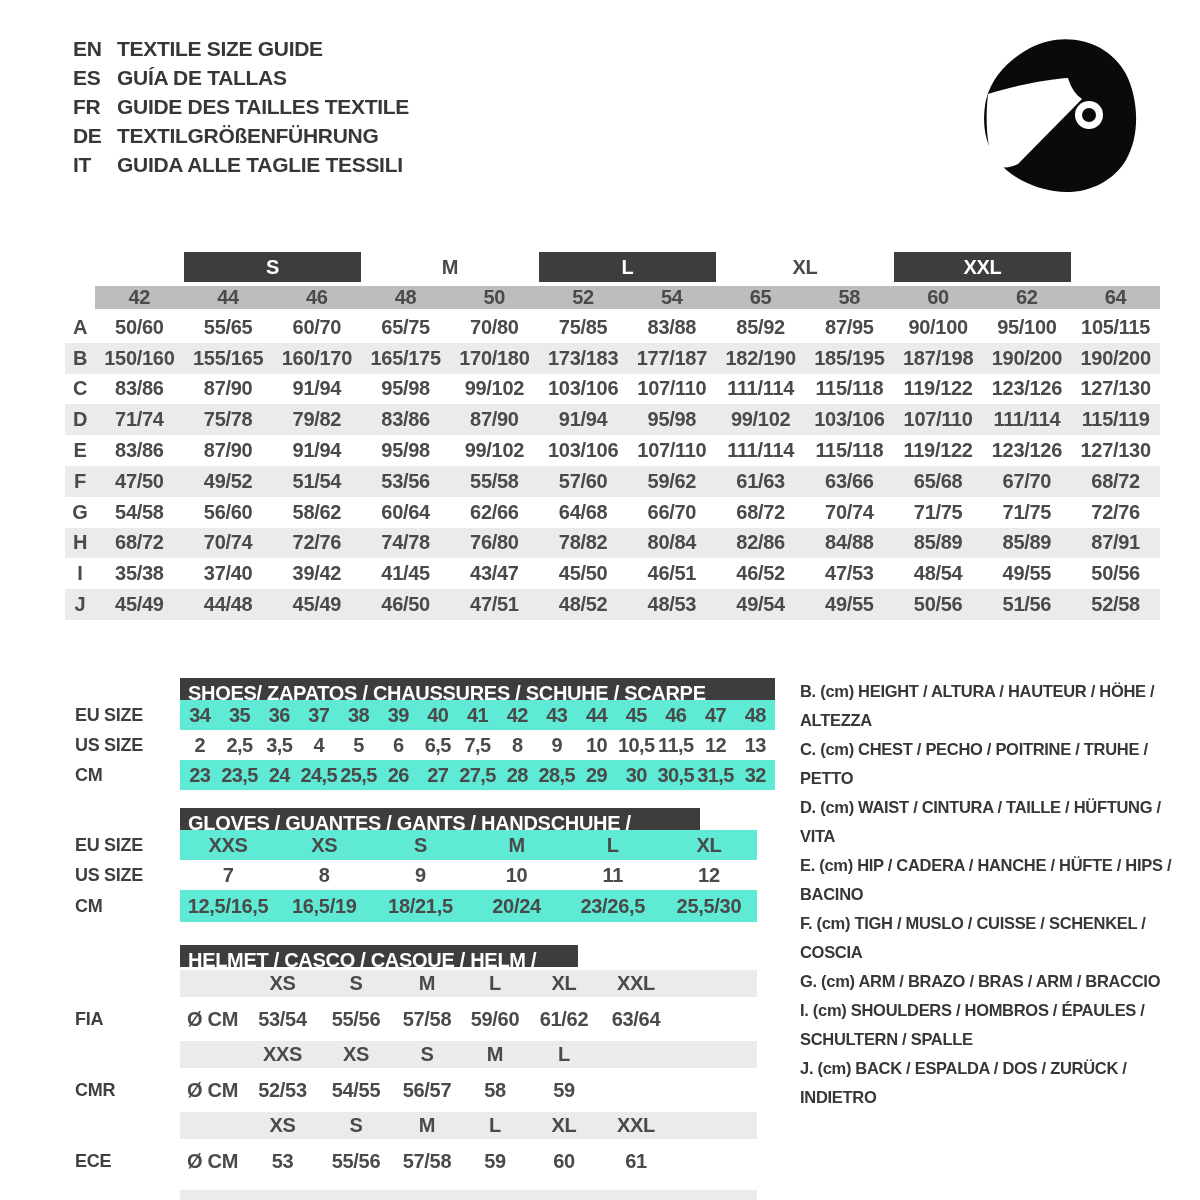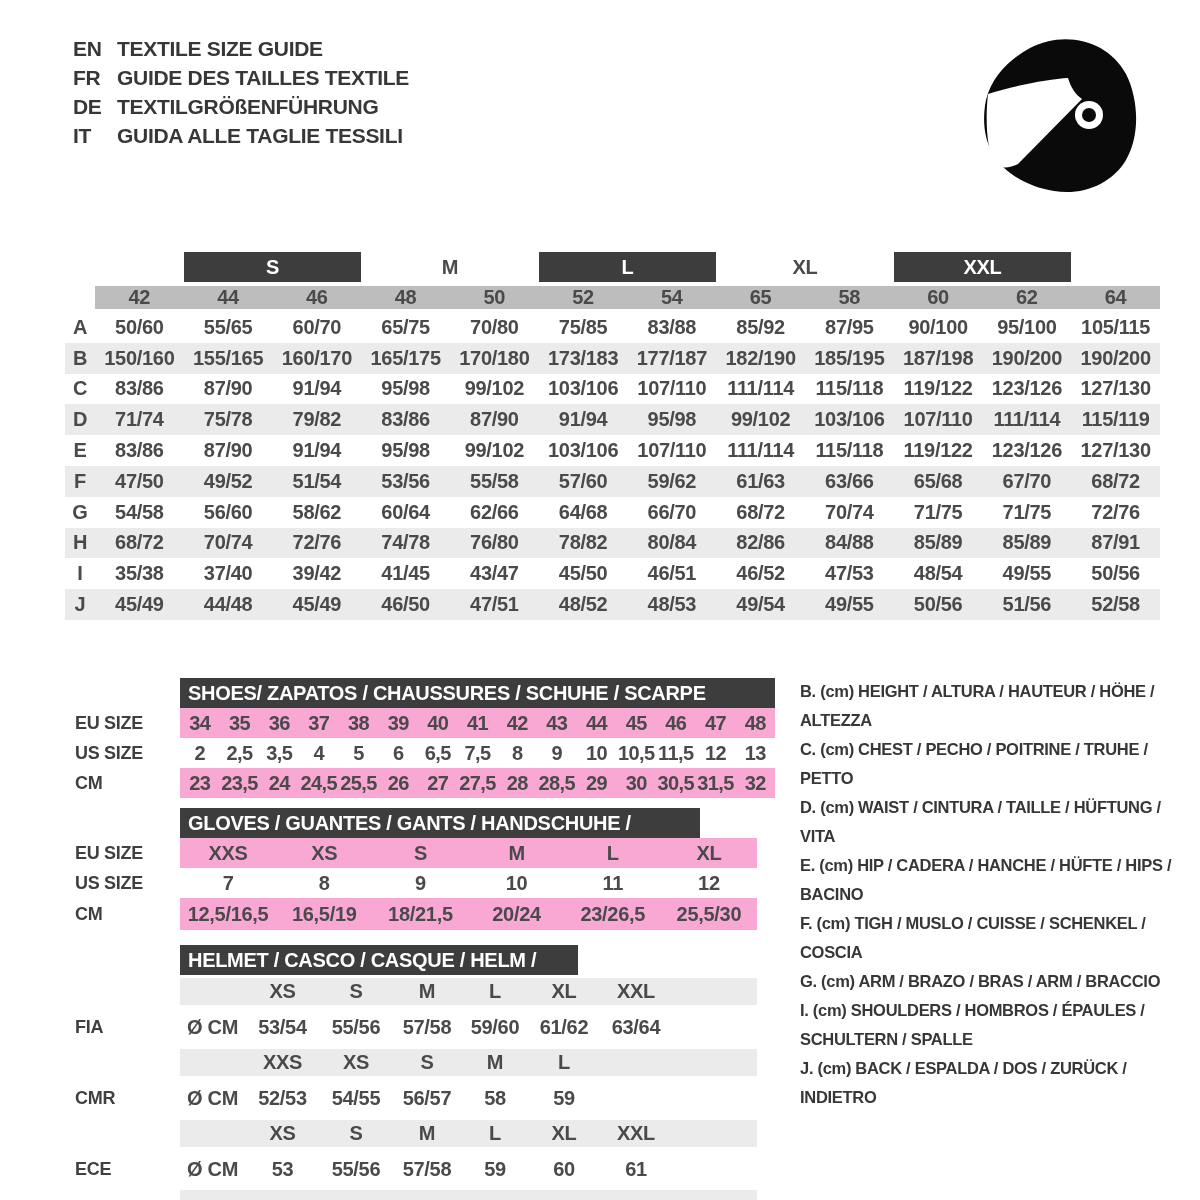--- a/index.html
+++ b/index.html
@@ -20,24 +20,24 @@
   .mt-data{height:30.8px;}
   .mt-row.shade{background:#ebebeb;}
   .gcell{height:30px;line-height:30px;}
   .gcell.dark{background:#3d3d3d;color:#fff;}
   .num-row{background:#bdbdbd;color:#4a4a4a;}
 
   
   .sec{position:absolute;left:75px;}
   .sec-row{display:flex;}
   .sec-label{width:105px;display:flex;align-items:center;font-size:18px;font-weight:700;color:#404040;}
-  .sec-title{background:#3d3d3d;color:#fff;font-size:20px;font-weight:700;line-height:30px;height:30px;
+  .sec-title{background:#3d3d3d;color:#fff;font-size:20px;font-weight:700;line-height:30px;height:22px;
              padding-left:8px;box-sizing:border-box;}
   .grid{display:grid;align-items:center;text-align:center;font-size:20px;font-weight:700;color:#4a4a4a;}
-  .shaded{background:#f9a8d4;}
+  .shaded{background:#5eead4;}
 
   #shoes{top:678px;}
   .shoes-grid{width:595px;grid-template-columns:repeat(15,1fr);height:30px;letter-spacing:-0.6px;}
   #shoes .sec-title{width:595px;}
 
   #gloves{top:808px;}
   .gloves-grid{width:577px;grid-template-columns:repeat(6,1fr);height:30px;}
   #gloves .sec-title{width:520px;}
   #gloves .sec-row:last-child .gloves-grid{height:32px;}
 
@@ -56,20 +56,24 @@
 </style>
 </head>
 <body>
 
 <div id="page">
 
   <div id="lang-block">
       <div class="lang-row">
         <div class="lang-code">EN</div>
         <div class="lang-label">TEXTILE SIZE GUIDE</div>
+      </div>
+      <div class="lang-row">
+        <div class="lang-code">ES</div>
+        <div class="lang-label">GUÍA DE TALLAS</div>
       </div>
       <div class="lang-row">
         <div class="lang-code">FR</div>
         <div class="lang-label">GUIDE DES TAILLES TEXTILE</div>
       </div>
       <div class="lang-row">
         <div class="lang-code">DE</div>
         <div class="lang-label">TEXTILGRÖßENFÜHRUNG</div>
       </div>
       <div class="lang-row">

